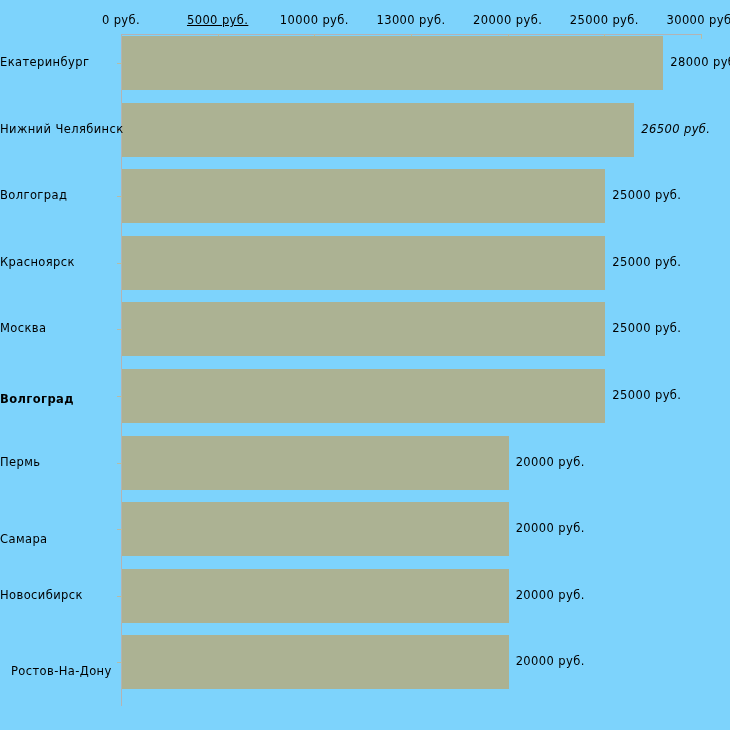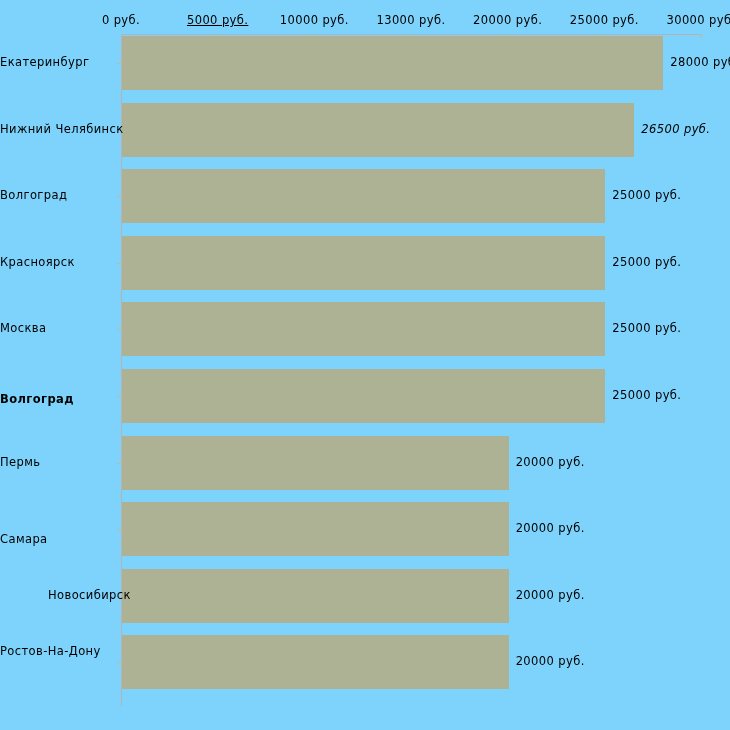--- a/index.html
+++ b/index.html
@@ -130,21 +130,21 @@
       <div class="bar" style="left: 122px; top: 435.6px; width: 386.667px; height: 54px; background: rgb(172, 178, 147);"></div>
       <div class="cat-tick" style="left: 117px; top: 463px;"></div>
       <div class="cat-label" style="left: 0px; width: 113px; top: 454.6px;">Пермь</div>
       <div class="value-label" style="left: 515.667px; top: 454.6px;">20000 руб.</div>
       <div class="bar" style="left: 122px; top: 502.2px; width: 386.667px; height: 54px; background: rgb(172, 178, 147);"></div>
       <div class="cat-tick" style="left: 117px; top: 529px;"></div>
       <div class="cat-label" style="left: 0px; width: 113px; top: 532px;">Самара</div>
       <div class="value-label" style="left: 515.667px; top: 521.2px;">20000 руб.</div>
       <div class="bar" style="left: 122px; top: 568.8px; width: 386.667px; height: 54px; background: rgb(172, 178, 147);"></div>
       <div class="cat-tick" style="left: 117px; top: 596px;"></div>
-      <div class="cat-label" style="left: 0px; width: 113px; top: 587.8px; padding-left: 48px;">Новосибирск</div>
+      <div class="cat-label" style="left: 0px; width: 113px; top: 587.8px;">Новосибирск</div>
       <div class="value-label" style="left: 515.667px; top: 587.8px;">20000 руб.</div>
       <div class="bar" style="left: 122px; top: 635.4px; width: 386.667px; height: 54px; background: rgb(172, 178, 147);"></div>
       <div class="cat-tick" style="left: 117px; top: 662px;"></div>
-      <div class="cat-label" style="left: 0px; width: 113px; top: 644px;">Ростов-На-Дону</div>
+      <div class="cat-label" style="left: 0px; width: 113px; top: 664px; padding-left: 11px;">Ростов-На-Дону</div>
       <div class="value-label" style="left: 515.667px; top: 654.4px;">20000 руб.</div>
     </div>
 
 </div>
 
 </body></html>

